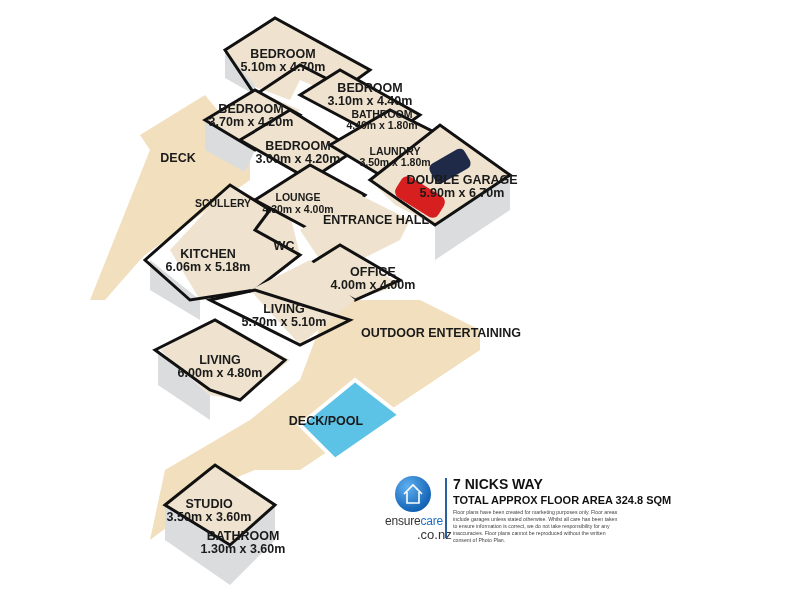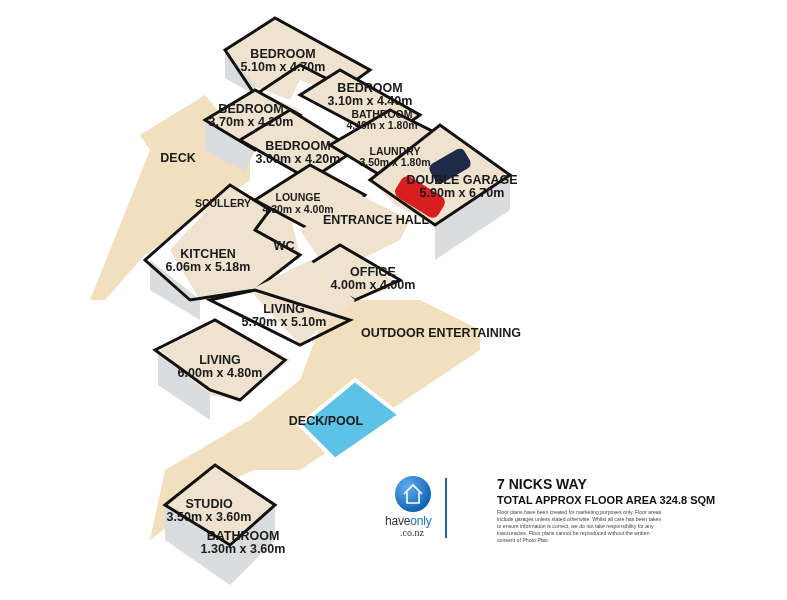--- a/index.html
+++ b/index.html
@@ -11,23 +11,23 @@
   .wall { fill: none; stroke: #111; stroke-width: 3; stroke-linejoin: miter; }
   .wall-side { fill: #dadcde; }
   .floor { fill: #efe3cf; }
   .deck { fill: #f2dfbd; }
   .legend { position: absolute; left: 385px; top: 476px; width: 230px; height: 70px; }
   .logo { position: absolute; left: 0; top: 0; width: 58px; height: 62px; }
   .logo-circle { position: absolute; left: 10px; top: 0; width: 36px; height: 36px; border-radius: 50%;
                  background: radial-gradient(circle at 35% 30%, #5fb0f0, #1565b8 70%, #0d4b8c); }
   .logo-word { position: absolute; left: 0; top: 38px; font-size: 12px; color: #333; letter-spacing: -0.2px; }
   .logo-word .blue { color: #1c6fc2; }
-  .logo-tld { position: absolute; left: 15px; top: 51px; font-size: 10px; color: #333; font-family: Liberation Serif, serif; }
+  .logo-tld { position: absolute; left: 32px; top: 51px; font-size: 13px; color: #333; }
   .divider { position: absolute; left: 60px; top: 2px; width: 2px; height: 60px; background: #2a5fa0; }
-  .legend-text { position: absolute; left: 68px; top: 0; width: 165px; margin-left: 44px; }
+  .legend-text { position: absolute; left: 68px; top: 0; width: 165px; }
   .address { font-size: 14px; font-weight: bold; color: #111; margin: 0; line-height: 16px; }
   .area { font-size: 11px; font-weight: bold; color: #111; margin-top: 2px; white-space: nowrap; }
   .disclaimer { font-size: 5.2px; color: #444; line-height: 7px; margin-top: 3px; }
 </style>
 </head>
 <body>
 
 <svg id="plan" viewBox="0 0 787 600" xmlns="http://www.w3.org/2000/svg">
 
   <polygon class="deck" points="140,135 205,95 250,150 250,180 200,215 145,255 140,260 105,300 90,300 150,150"></polygon>
@@ -108,21 +108,21 @@
   </g>
 </svg>
 
 <div class="legend">
   <div class="logo">
     <div class="logo-circle">
       <svg width="36" height="36" viewBox="0 0 36 36">
         <path d="M9 18 L18 9 L27 18 M12 16 V27 H24 V16" fill="none" stroke="#ffffff" stroke-width="1.6"></path>
       </svg>
     </div>
-    <div class="logo-word"><span>have</span><span class="blue">only</span></div>
+    <div class="logo-word"><span>ensure</span><span class="blue">care</span></div>
     <div class="logo-tld">.co.nz</div>
   </div>
   <div class="divider"></div>
   <div class="legend-text">
     <p class="address">7 NICKS WAY</p>
     <div class="area">TOTAL APPROX FLOOR AREA 324.8 SQM</div>
     <div class="disclaimer">Floor plans have been created for marketing purposes only. Floor areas include garages unless stated otherwise. Whilst all care has been taken to ensure information is correct, we do not take responsibility for any inaccuracies. Floor plans cannot be reproduced without the written consent of Photo Plan.</div>
   </div>
 </div>
 

